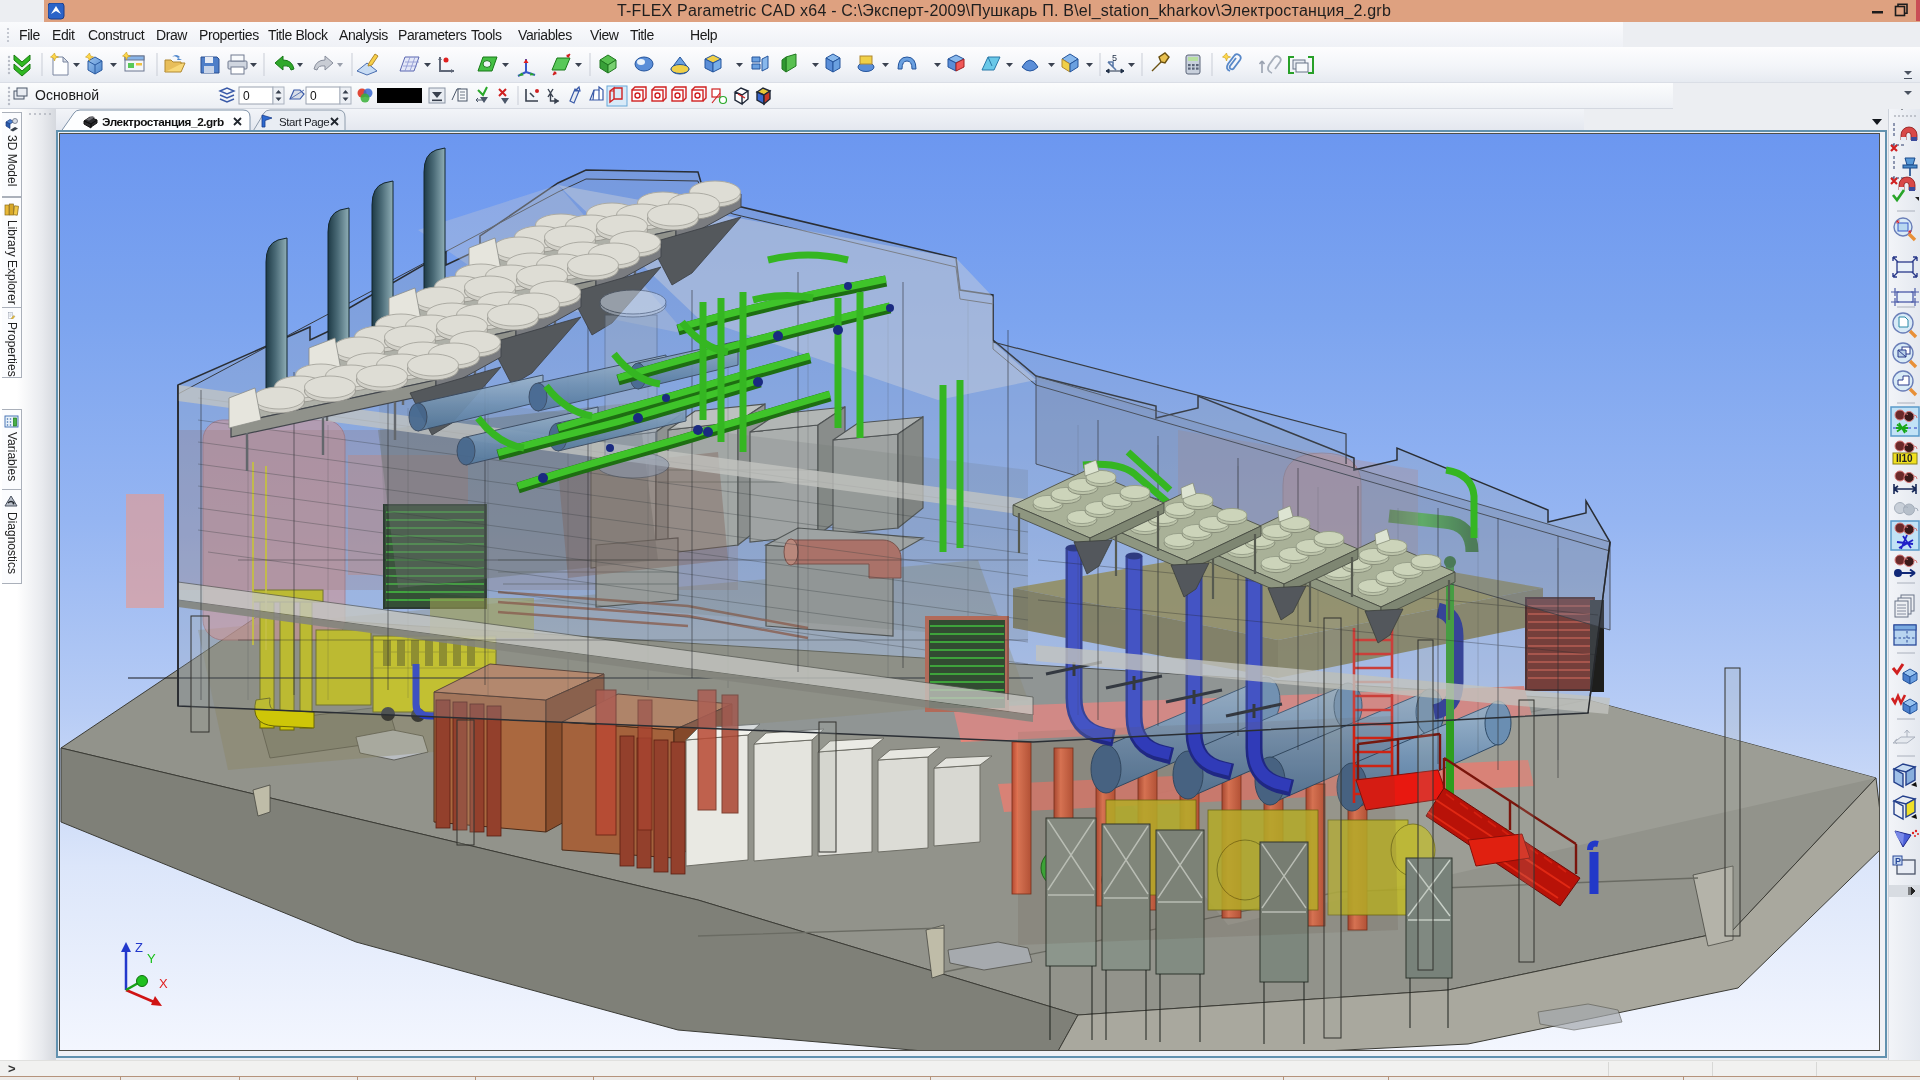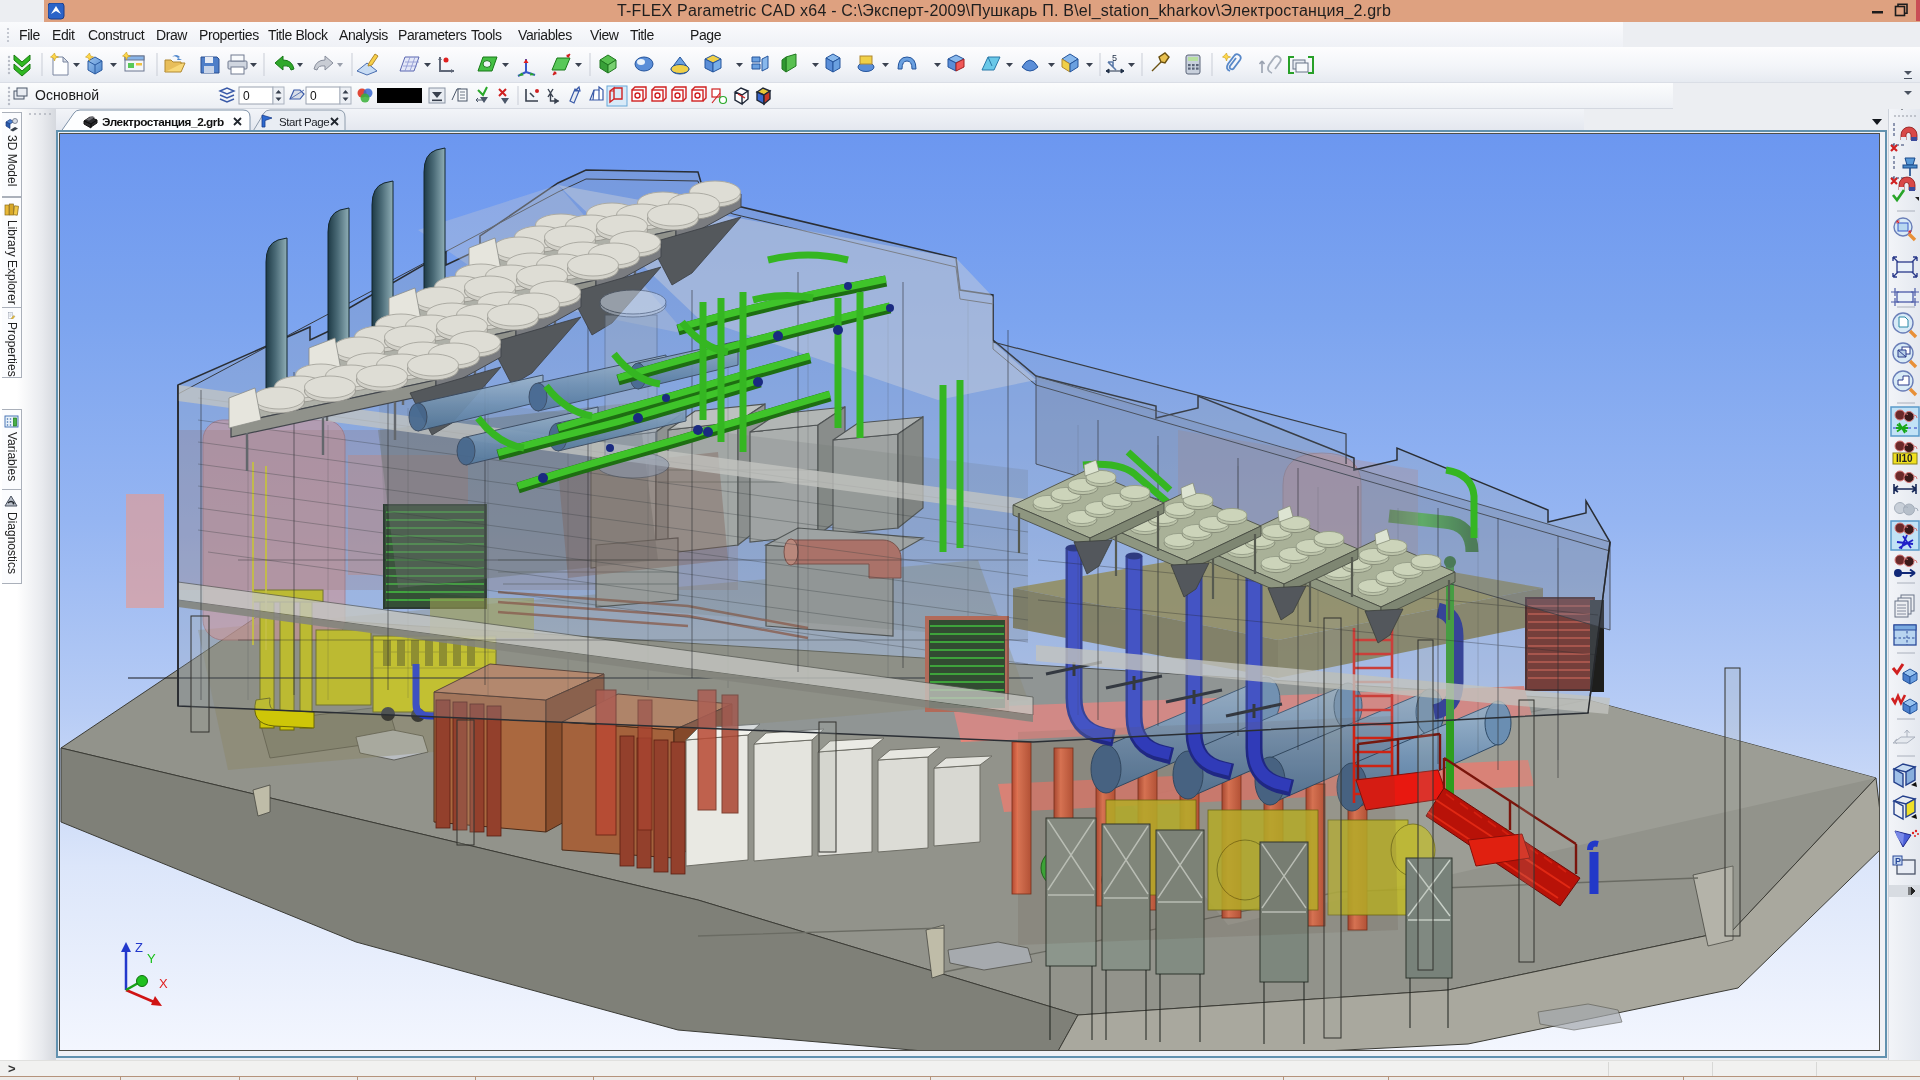--- a/index.html
+++ b/index.html
@@ -65,21 +65,21 @@
   <span class="mi" style="left:88px">Construct</span>
   <span class="mi" style="left:156px">Draw</span>
   <span class="mi" style="left:199px">Properties</span>
   <span class="mi" style="left:268px">Title Block</span>
   <span class="mi" style="left:339px">Analysis</span>
   <span class="mi" style="left:398px">Parameters</span>
   <span class="mi" style="left:471px">Tools</span>
   <span class="mi" style="left:518px">Variables</span>
   <span class="mi" style="left:590px">View</span>
   <span class="mi" style="left:630px">Title</span>
-  <span class="mi" style="left:690px">Page</span>
+  <span class="mi" style="left:690px">Help</span>
 </div>
 <div id="tb1">
 <svg width="1920" height="35" style="position:absolute;left:0;top:0">
 <defs>
 <linearGradient id="cubeg" x1="0" y1="0" x2="1" y2="1">
  <stop offset="0" stop-color="#9CC4F0"></stop>
           <stop offset="1" stop-color="#4E86CC"></stop>
 </linearGradient>
 </defs>
 <g fill="#B8BCC6">

